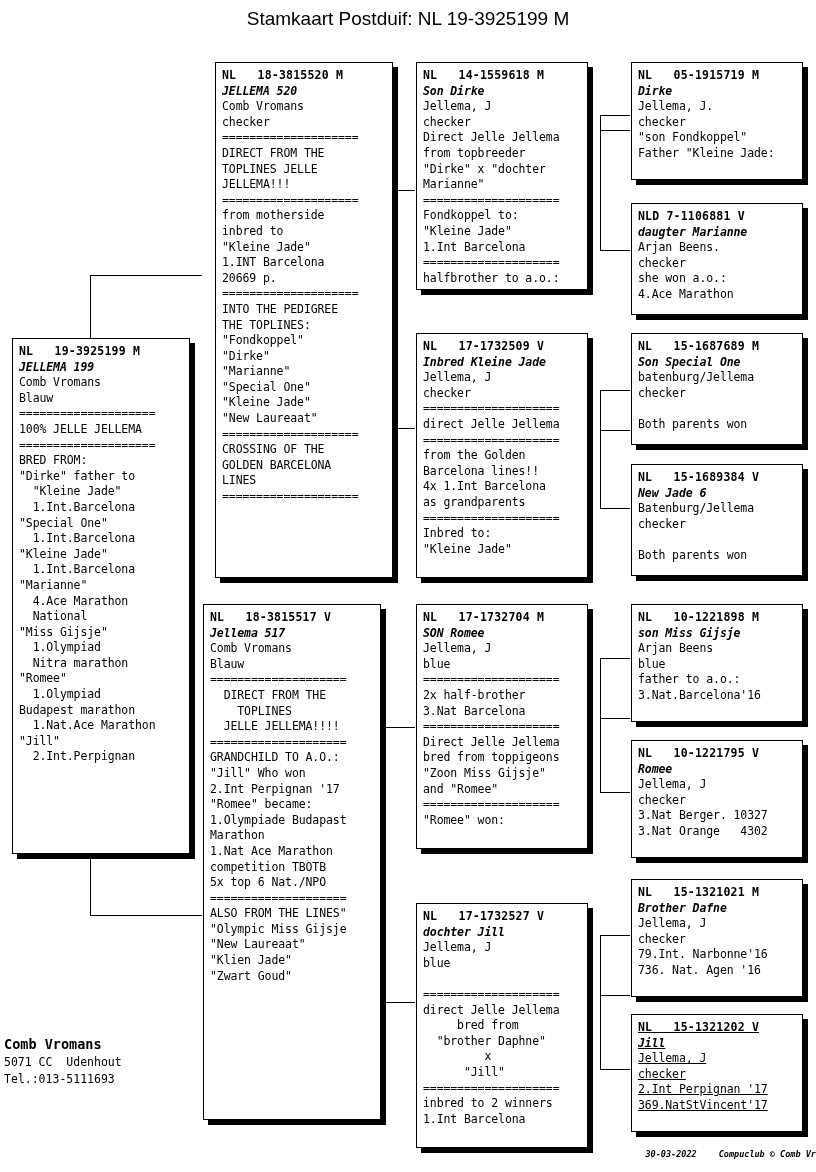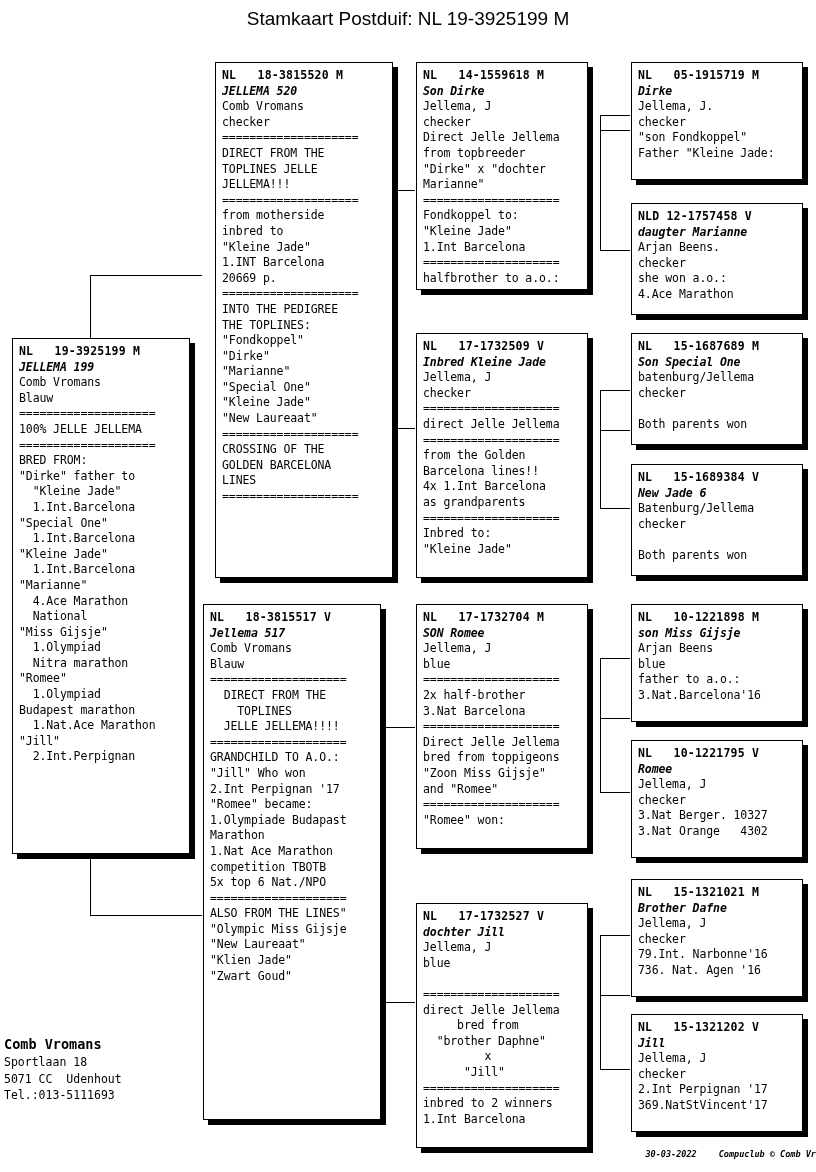--- a/index.html
+++ b/index.html
@@ -315,21 +315,21 @@
     <div class="ln ital">Dirke</div>
     <div>
       <div class="ln">Jellema, J.</div>
       <div class="ln">checker</div>
       <div class="ln">"son Fondkoppel"</div>
       <div class="ln">Father "Kleine Jade:</div>
     </div>
   </div>
 
   <div class="box" style="left:631px; top:203px; width:172px; height:112px;">
-    <div class="ln hdr">NLD 12-1757458 V</div>
+    <div class="ln hdr">NLD 7-1106881 V</div>
     <div class="ln ital">daugter Marianne</div>
     <div>
       <div class="ln">Arjan Beens.</div>
       <div class="ln">checker</div>
       <div class="ln">she won a.o.:</div>
       <div class="ln">4.Ace Marathon</div>
     </div>
   </div>
 
   <div class="box" style="left:631px; top:333px; width:172px; height:112px;">
@@ -380,34 +380,33 @@
     <div class="ln hdr">NL   15-1321021 M</div>
     <div class="ln ital">Brother Dafne</div>
     <div>
       <div class="ln">Jellema, J</div>
       <div class="ln">checker</div>
       <div class="ln">79.Int. Narbonne'16</div>
       <div class="ln">736. Nat. Agen '16</div>
     </div>
   </div>
 
-  <div class="box" style="left:631px; top:1014px; width:172px; height:118px;">
+  <div class="box" style="left:631px; top:1014px; width:172px; height:118px;text-decoration:underline;">
     <div class="ln hdr">NL   15-1321202 V</div>
     <div class="ln ital">Jill</div>
     <div>
       <div class="ln">Jellema, J</div>
       <div class="ln">checker</div>
       <div class="ln">2.Int Perpignan '17</div>
       <div class="ln">369.NatStVincent'17</div>
     </div>
   </div>
 
   <div id="owner-block">
     <div class="oname">Comb Vromans</div>
-    <div class="oln">Sportlaan 18</div>
     <div class="oln">5071 CC  Udenhout</div>
     <div class="oln">Tel.:013-5111693</div>
     <div class="ospace"></div>
   </div>
 
   <div id="credit">
     <span class="cdate">30-03-2022</span><span>Compuclub © Comb Vromans</span>
   </div>
 
 </div>

